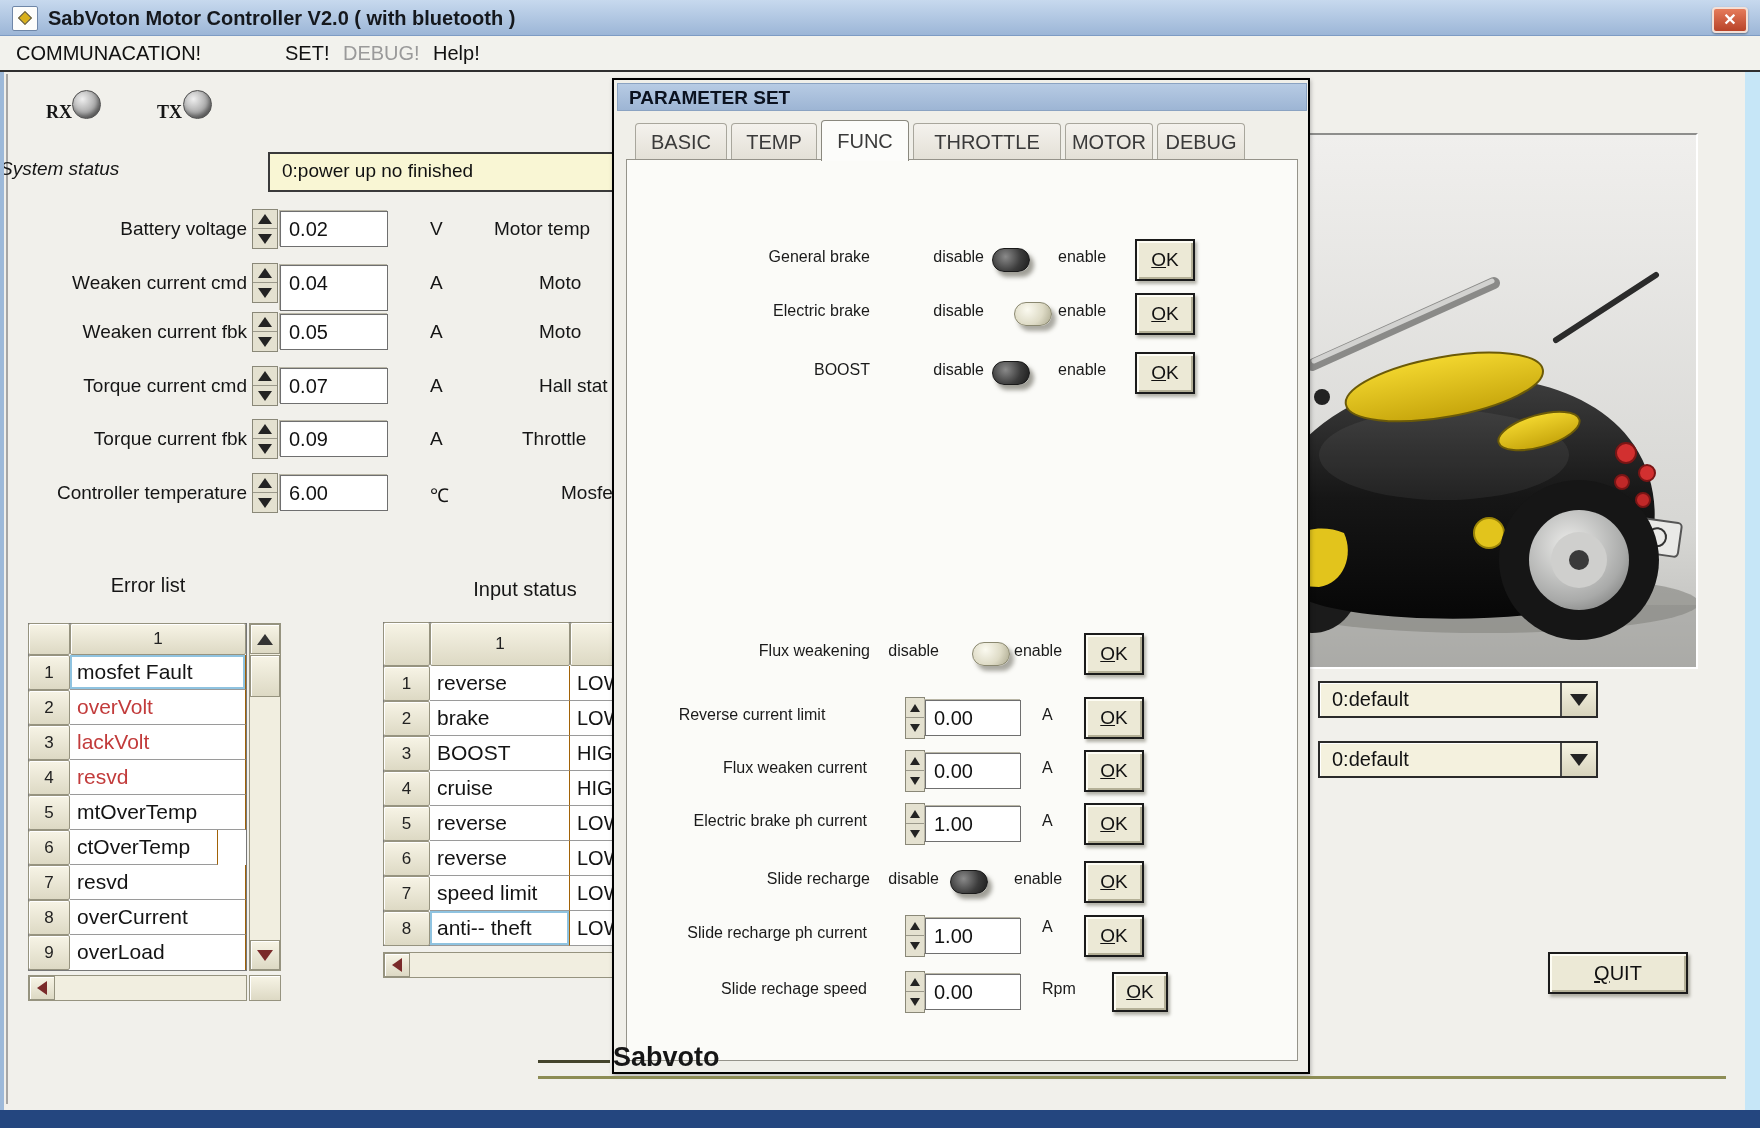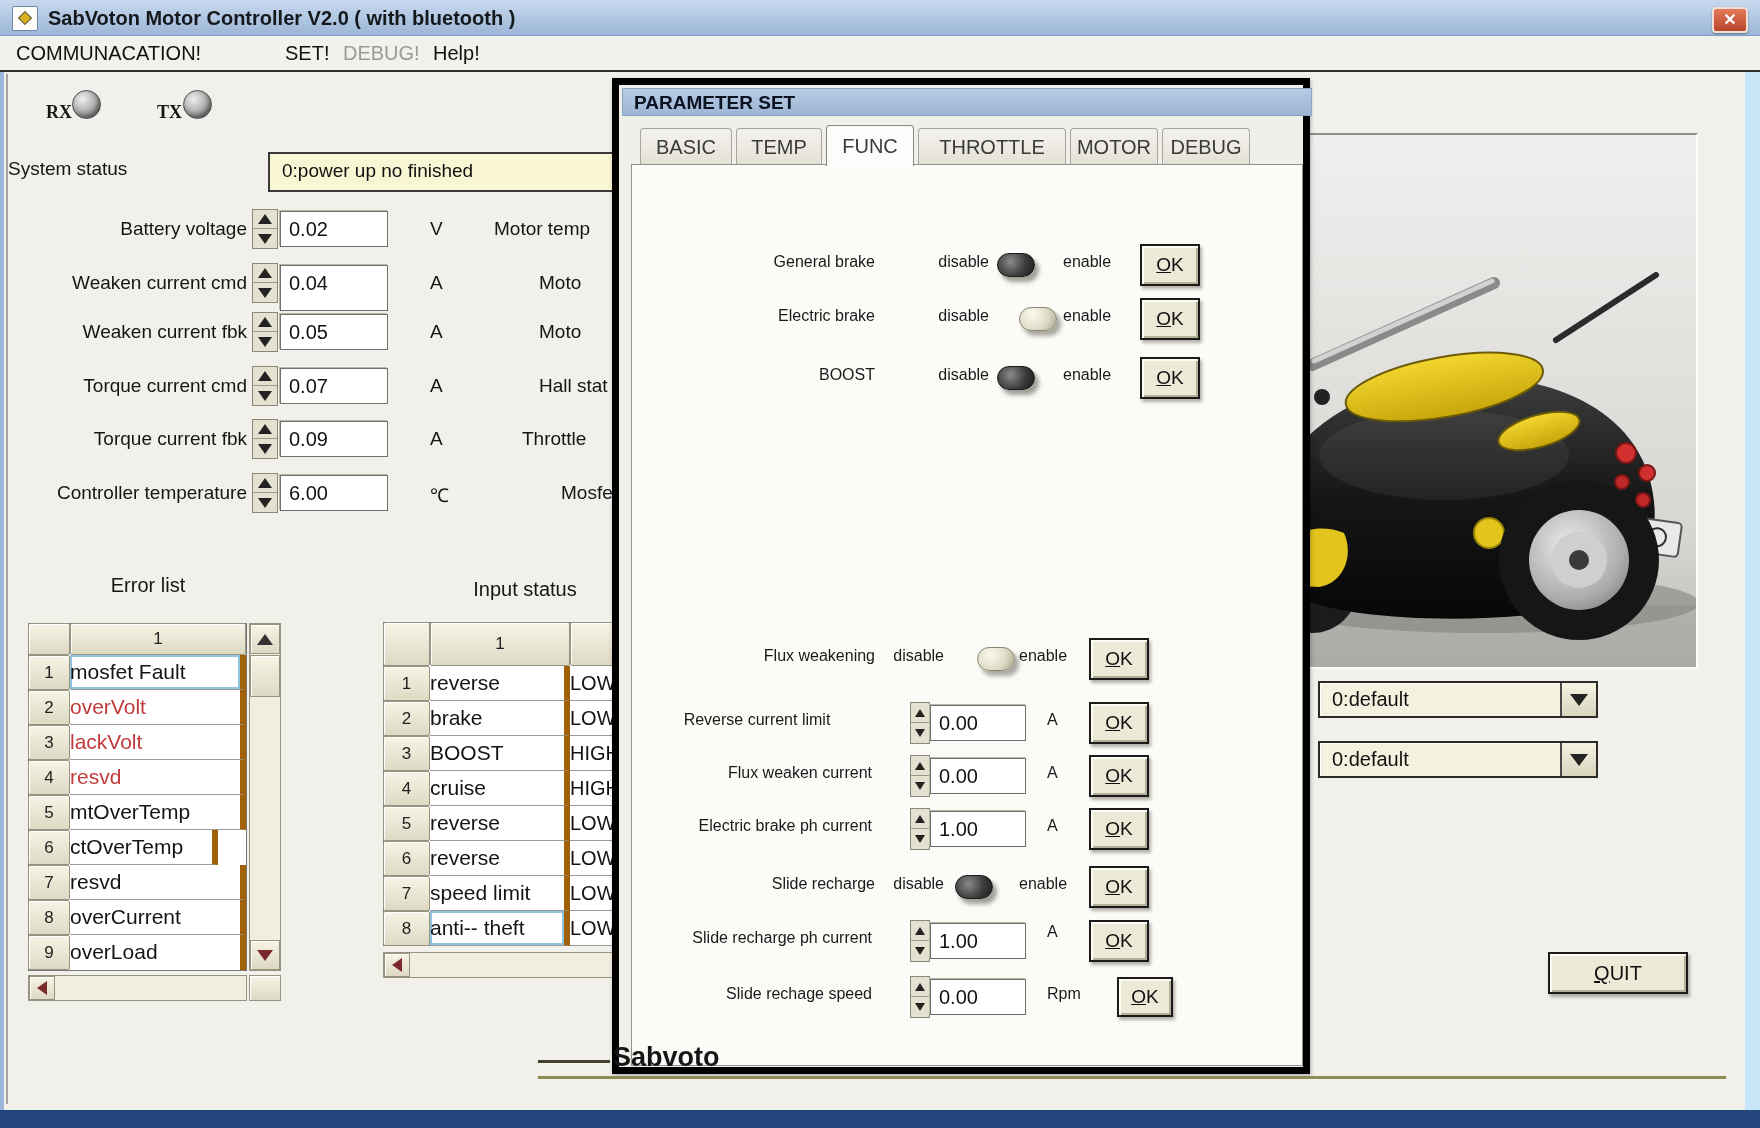--- a/index.html
+++ b/index.html
@@ -41,31 +41,31 @@
   .led{border-radius:50%;background:radial-gradient(circle at 35% 30%,#efefef,#a8a8a8 55%,#606060);border:1px solid #4c4c4c;box-shadow:inset -2px -3px 4px rgba(0,0,0,.35);}
   .combo{background:var(--cream);border:2px solid #3a3a3a;font-size:19px;color:#111;line-height:34px;padding-left:12px;white-space:nowrap;overflow:hidden;}
   .dropdown{background:#f4f1de;border:2px solid #2a2a2a;box-shadow:inset 1px 1px 0 #fff;cursor:pointer;}
   .dropdown .txt{position:absolute;left:12px;top:0;height:33px;line-height:33px;font-size:20px;color:#111;}
   .dropdown .arrow-box{position:absolute;right:0;top:0;width:36px;height:100%;border-left:2px solid #4a4a4a;background:linear-gradient(#f6f3e2,#d8d4bd);display:flex;align-items:center;justify-content:center;}
   .dropdown .arrow-box .tri-dn{border-left-width:9px;border-right-width:9px;border-top-width:12px;}
   .btn{background:var(--beige);border:2px solid #1b1b1b;box-shadow:inset 2px 2px 0 #fdfcf3, inset -2px -2px 0 #b4b097, 2px 3px 3px rgba(90,88,70,.45);font-size:19px;color:#111;text-align:center;cursor:pointer;}
   .mnem::first-letter{text-decoration:underline;}
   
   .tbl-hdr{background:linear-gradient(#f7f4e6,#ddd9c4);border:1px solid #96937f;box-shadow:inset 1px 1px 0 #fff;font-size:17px;color:#222;display:flex;align-items:center;justify-content:center;border-radius:2px;}
-  .tbl-cell{background:#fff;border-right:6px solid #a16207;border-bottom:1px solid #9a9a9a;font-size:21px;color:#141414;line-height:34px;white-space:nowrap;overflow:hidden;}
+  .tbl-cell{background:#fff;border-right:1px solid #a16207;border-bottom:1px solid #9a9a9a;font-size:21px;color:#141414;line-height:34px;padding-left:7px;white-space:nowrap;overflow:hidden;}
   .tbl-cell[data-color="red"]{color:var(--error-red);}
   .tbl-cell[data-selected="true"]{box-shadow:inset 0 0 0 2px #8fc3e0;}
   .tbl-frame{border:1px solid #777;background:#fff;}
   .sb{background:#f1eee0;border:1px solid #96937f;}
   .sb-btn{background:linear-gradient(#f7f4e6,#ddd9c4);border:1px solid #96937f;box-shadow:inset 1px 1px 0 #fff;display:flex;align-items:center;justify-content:center;cursor:pointer;}
   .tri-left{width:0;height:0;border-top:7px solid transparent;border-bottom:7px solid transparent;border-right:10px solid #7a2a2a;}
   .tri-down-red{width:0;height:0;border-left:8px solid transparent;border-right:8px solid transparent;border-top:11px solid #7a2a2a;}
   .tri-up-blk{width:0;height:0;border-left:8px solid transparent;border-right:8px solid transparent;border-bottom:11px solid #333;}
   
-  .dialog{left:612px;top:78px;width:698px;height:996px;background:#f0efe9;border:7px solid #000000;z-index:40;box-shadow:1px 2px 4px rgba(0,0,0,.25);}
+  .dialog{left:612px;top:78px;width:698px;height:996px;background:#f0efe9;border:2px solid #000000;z-index:40;box-shadow:1px 2px 4px rgba(0,0,0,.25);}
   .dlg-titlebar{left:3px;top:3px;width:690px;height:28px;background:linear-gradient(#b7cbe4,#9db5d4);border:1px solid #8ba3c2;}
   .dlg-title-text{left:11px;top:0;height:28px;line-height:28px;font-size:19px;font-weight:700;color:#0b1220;}
   .tab{background:linear-gradient(#f4f2ed,#e3e0d6);border:1px solid #a8a69c;border-bottom:none;border-radius:4px 4px 0 0;font-size:20px;color:#3a3a3a;text-align:center;cursor:pointer;}
   .tab[data-active="true"]{background:#fcfcfa;border-color:#8a887e;z-index:5;}
   .dlg-panel{left:12px;top:79px;width:672px;height:902px;background:var(--panel-white);border:1px solid #95938a;}
   .dlg-lbl{font-size:16px;color:#1a1a1a;white-space:nowrap;}
   .track{cursor:pointer;}
   .knob{position:absolute;top:2px;width:38px;height:24px;border-radius:12px;}
   .track[data-state="disable"] .knob{left:2px;background:radial-gradient(circle at 35% 35%,#8a8a8a,#3c3c3c 55%,#1a1a1a);border:1px solid #1a1a1a;box-shadow:4px 5px 4px rgba(70,68,55,.5);}
   .track[data-state="enable"] .knob{left:24px;background:radial-gradient(circle at 35% 30%,#fbfaf0,#dedbc6 55%,#a9a68c);border:1px solid #8a8870;box-shadow:4px 5px 4px rgba(70,68,55,.45);}
@@ -99,21 +99,21 @@
     <div class="abs menu-item" style="left:433px;">Help!</div>
   </div>
 
   <div class="abs content-vline"></div>
 
   <div class="abs lbl" style="left:46px;top:102px;font-family:'Liberation Serif',serif;font-weight:700;font-size:18px;">RX</div>
   <div class="abs led" style="left:72px;top:90px;width:29px;height:29px;"></div>
   <div class="abs lbl" style="left:157px;top:102px;font-family:'Liberation Serif',serif;font-weight:700;font-size:18px;">TX</div>
   <div class="abs led" style="left:183px;top:90px;width:29px;height:29px;"></div>
 
-  <div class="abs lbl" style="left:8px;top:158px;width:240px;" class-="r">System status</div>
+  <div class="abs lbl" style="left:0;top:158px;width:240px;font-style:italic;" class-="r">System status</div>
   <div class="abs combo" style="left:268px;top:152px;width:346px;height:40px;">0:power up no finished</div>
 
   <div class="abs lbl r" style="left:0;top:218px;width:247px;">Battery voltage</div>
   <div class="abs spin" style="left:252px;top:209px;width:26px;height:40px;">
       <div class="half up">
         <div class="tri-up"></div>
       </div>
       <div class="half dn">
         <div class="tri-dn"></div>
       </div>

